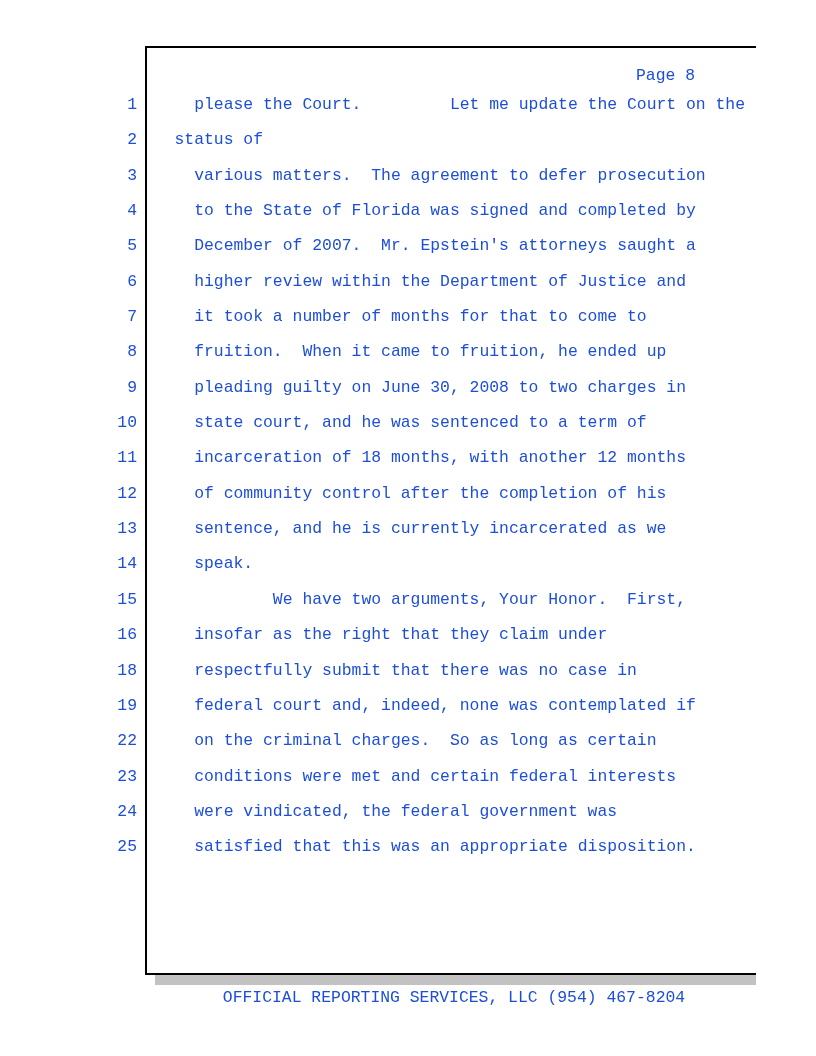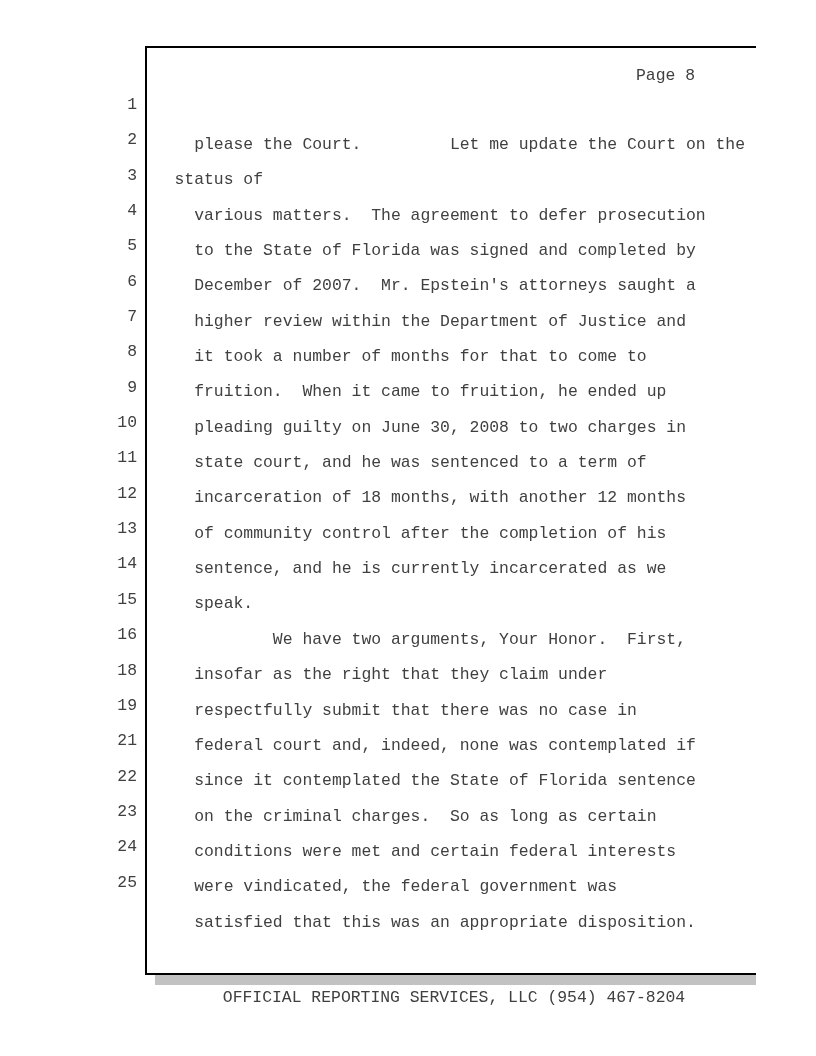--- a/index.html
+++ b/index.html
@@ -6,21 +6,21 @@
     margin: 0;
     padding: 0;
     background: #ffffff;
   }
   .page {
     position: relative;
     width: 756px;
     height: 1056px;
     background: #ffffff;
     font-family: "Liberation Mono", "DejaVu Sans Mono", monospace;
-    color: #404040;
+    color: #1d4ed8;
     overflow: hidden;
   }
   .doc-box {
     position: absolute;
     left: 145px;
     top: 46px;
     width: 614px;
     height: 925px;
     background: #ffffff;
     border: 2px solid #000000;
@@ -48,21 +48,20 @@
   }
   .t-num {
     flex: none;
     width: 137px;
     text-align: right;
   }
   .t-text {
     flex: none;
     white-space: pre;
     padding-left: 8px;
-    margin-top: 40px;
   }
   .footer {
     position: absolute;
     left: 145px;
     top: 988px;
     width: 618px;
     text-align: center;
     font-size: 16.4px;
     white-space: pre;
   }
@@ -140,24 +139,20 @@
       </div>
       <div class="t-line">
         <span class="t-num">18</span>
         <span class="t-text">     respectfully submit that there was no case in</span>
       </div>
       <div class="t-line">
         <span class="t-num">19</span>
         <span class="t-text">     federal court and, indeed, none was contemplated if</span>
       </div>
       <div class="t-line">
-        <span class="t-num">21</span>
-        <span class="t-text">     since it contemplated the State of Florida sentence</span>
-      </div>
-      <div class="t-line">
         <span class="t-num">22</span>
         <span class="t-text">     on the criminal charges.  So as long as certain</span>
       </div>
       <div class="t-line">
         <span class="t-num">23</span>
         <span class="t-text">     conditions were met and certain federal interests</span>
       </div>
       <div class="t-line">
         <span class="t-num">24</span>
         <span class="t-text">     were vindicated, the federal government was</span>

